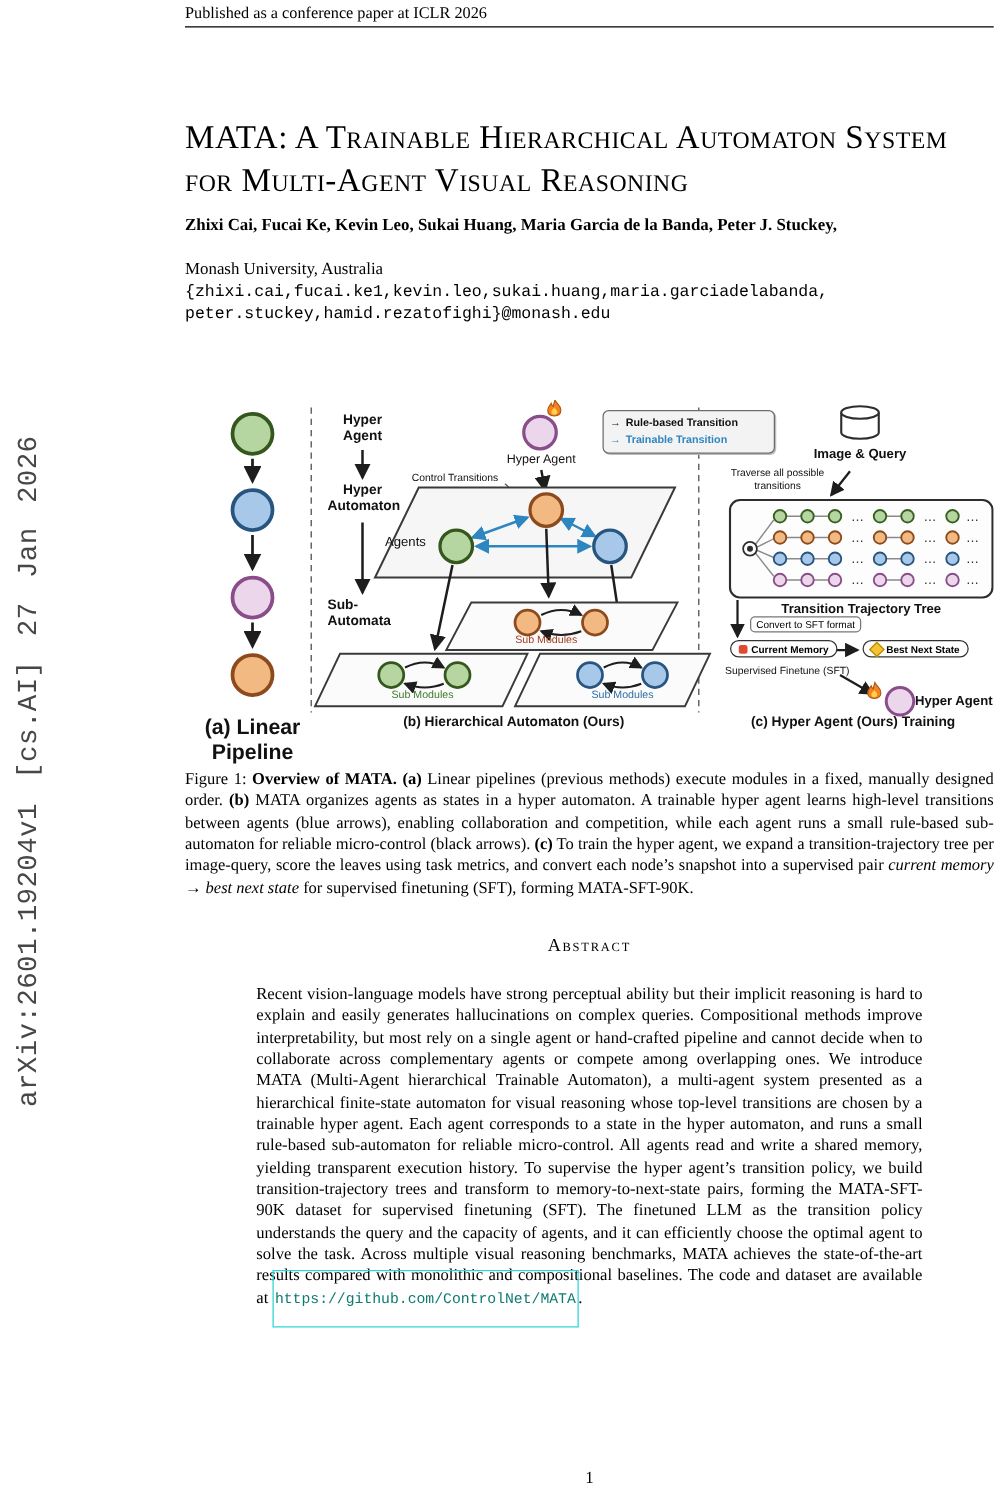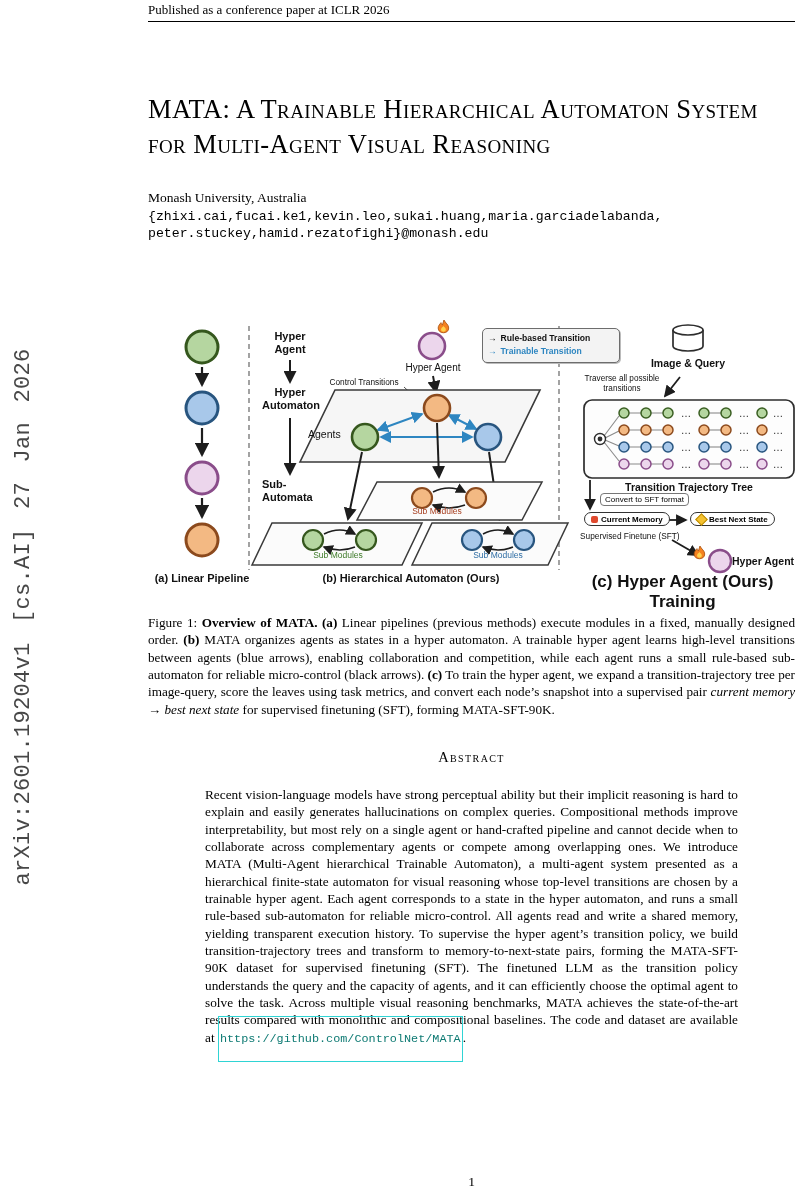--- a/index.html
+++ b/index.html
@@ -85,20 +85,21 @@
 
 <div class="abs arxiv-stamp">arXiv:2601.19204v1 [cs.AI] 27 Jan 2026</div>
 
 <div class="abs conf-header">
   <span>Published as a conference paper at ICLR 2026</span>
 </div>
 
 <h1 class="abs paper-title">MATA: A Trainable Hierarchical Automaton System for Multi-Agent Visual Reasoning</h1>
 
 <div class="abs author-block">
+  <div class="author-names">Zhixi Cai, Fucai Ke, Kevin Leo, Sukai Huang, Maria Garcia de la Banda, Peter J. Stuckey,</div>
   <div class="affiliation">Monash University, Australia</div>
   <div class="emails">
     <div>{zhixi.cai,fucai.ke1,kevin.leo,sukai.huang,maria.garciadelabanda,</div>
     <div>peter.stuckey,hamid.rezatofighi}@monash.edu</div>
   </div>
 </div>
 
 <div class="abs figure">
   <svg width="645" height="272" viewBox="0 0 645 272">
     <defs>
@@ -262,21 +263,21 @@
     <g>
       <g transform="translate(544,226) scale(0.85)">
         <path d="M7 0C8.6 3.6 12.6 5.4 12.6 9.4 12.6 12.9 10 15 6.4 15 2.8 15 0.2 12.9 0.2 9.4 0.2 6.6 2.3 4.9 3.5 3.1 4.1 5.1 5.2 5.9 5.2 5.9 5.9 3.9 6.5 2 7 0Z" fill="#f58220" stroke="#aa5210" stroke-width="1"></path>
         <path d="M6.4 7.2C7.5 8.8 9.2 9.3 9.2 11.3 9.2 13 7.9 13.9 6.4 13.9 4.9 13.9 3.6 13 3.6 11.3 3.6 9.3 5.3 8.8 6.4 7.2Z" fill="#ffd24d"></path>
       </g>
       <circle cx="570" cy="241" r="11" stroke="#8a4d8a" stroke-width="2.4" fill="#ecd6ec"></circle>
     </g>
   </svg>
 
   
-  <div class="fl flb" style="left:0;top:252px;width:104px;text-align:center;font-size:11px">(a) Linear Pipeline</div>
+  <div class="fl flb" style="left:0;top:252px;width:104px;text-align:center;font-size:17px">(a) Linear Pipeline</div>
 
   <div class="fl flb" style="left:112px;top:10px;width:56px;text-align:center;font-size:11px">Hyper Agent</div>
   <div class="fl flb" style="left:112px;top:66px;width:56px;text-align:center;font-size:11px">Hyper Automaton</div>
   <div class="fl flb" style="left:112px;top:158px;width:56px;font-size:11px">Sub-Automata</div>
 
   <div class="fl" style="left:244px;top:42px;width:78px;text-align:center;font-size:10px">Hyper Agent</div>
   <div class="fl" style="left:172px;top:58px;width:84px;text-align:center;font-size:8.3px;white-space:nowrap">Control Transitions</div>
   <div class="fl" style="left:158px;top:108px;width:56px;font-size:10.5px">Agents</div>
 
   <div class="legend-box">
@@ -307,21 +308,21 @@
     <span>Current Memory</span>
   </div>
   <div class="pill" style="left:540px;top:192px">
     <span class="best-ic"></span>
     <span>Best Next State</span>
   </div>
 
   <div class="fl" style="left:430px;top:212px;width:110px;font-size:8.3px;white-space:nowrap">Supervised Finetune (SFT)</div>
   <div class="fl flb" style="left:582px;top:235px;width:63px;font-size:10.5px;white-space:nowrap">Hyper Agent</div>
 
-  <div class="fl flb" style="left:420px;top:252px;width:225px;text-align:center;font-size:17px">(c) Hyper Agent (Ours) Training</div>
+  <div class="fl flb" style="left:420px;top:252px;width:225px;text-align:center;font-size:11px">(c) Hyper Agent (Ours) Training</div>
 </div>
 
 <p class="abs fig-caption"><span>Figure 1: </span><b>Overview of MATA.</b><b> (a)</b><span> Linear pipelines (previous methods) execute modules in a fixed, manually designed order.</span><b> (b)</b><span> MATA organizes agents as states in a hyper automaton. A trainable hyper agent learns high-level transitions between agents (blue arrows), enabling collaboration and competition, while each agent runs a small rule-based sub-automaton for reliable micro-control (black arrows).</span><b> (c)</b><span> To train the hyper agent, we expand a transition-trajectory tree per image-query, score the leaves using task metrics, and convert each node’s snapshot into a supervised pair </span><i>current memory</i><span> → </span><i>best next state</i><span> for supervised finetuning (SFT), forming MATA-SFT-90K.</span></p>
 
 <div class="abs abstract-heading">Abstract</div>
 
 <div class="abs abstract-body"><span>Recent vision-language models have strong perceptual ability but their implicit reasoning is hard to explain and easily generates hallucinations on complex queries. Compositional methods improve interpretability, but most rely on a single agent or hand-crafted pipeline and cannot decide when to collaborate across complementary agents or compete among overlapping ones. We introduce MATA (Multi-Agent hierarchical Trainable Automaton), a multi-agent system presented as a hierarchical finite-state automaton for visual reasoning whose top-level transitions are chosen by a trainable hyper agent. Each agent corresponds to a state in the hyper automaton, and runs a small rule-based sub-automaton for reliable micro-control. All agents read and write a shared memory, yielding transparent execution history. To supervise the hyper agent’s transition policy, we build transition-trajectory trees and transform to memory-to-next-state pairs, forming the MATA-SFT-90K dataset for supervised finetuning (SFT). The finetuned LLM as the transition policy understands the query and the capacity of agents, and it can efficiently choose the optimal agent to solve the task. Across multiple visual reasoning benchmarks, MATA achieves the state-of-the-art results compared with monolithic and compositional baselines. The code and dataset are available at </span><a class="link-box">https://github.com/ControlNet/MATA</a><span>.</span></div>
 
 <div class="abs page-num">1</div>
 

